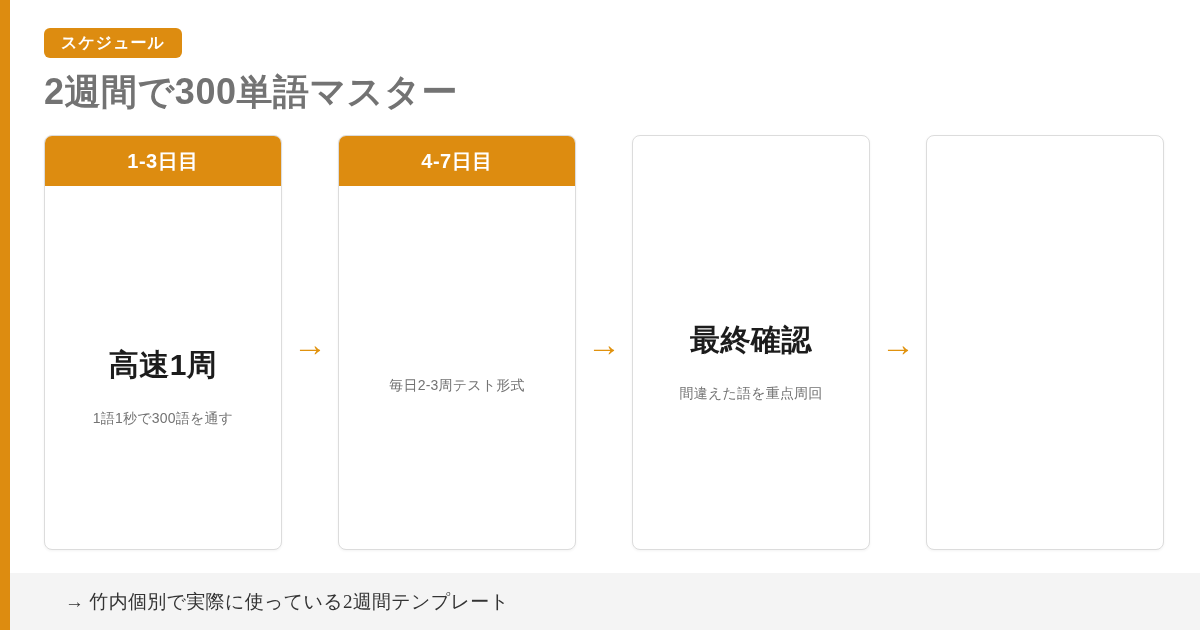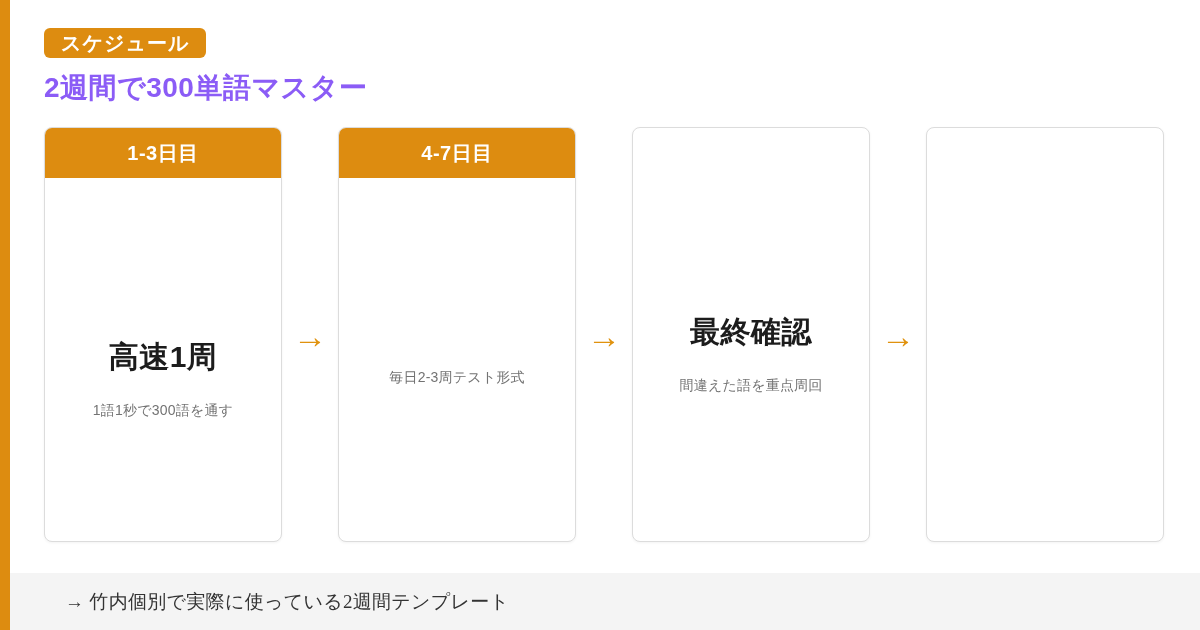--- a/index.html
+++ b/index.html
@@ -28,34 +28,34 @@
     height: 630px;
   }
   .content {
     height: 573px;
     padding: 28px 36px 0 34px;
   }
   .badge {
     display: inline-block;
     background: var(--accent, #DD8C10);
     color: #ffffff;
-    font-size: 20px;
+    font-size: 16px;
     font-weight: 700;
     line-height: 30px;
     height: 30px;
     padding: 0 17px;
     border-radius: 6px;
     letter-spacing: 1px;
   }
   .page-title {
     margin-top: 16px;
-    font-size: 28px;
+    font-size: 36px;
     line-height: 1.0;
     font-weight: 800;
-    color: #8b5cf6;
+    color: #737373;
     letter-spacing: 0.5px;
   }
   .cards-row {
     margin-top: 25px;
     height: 415px;
     display: flex;
     justify-content: center;
     align-items: stretch;
   }
   .card {

